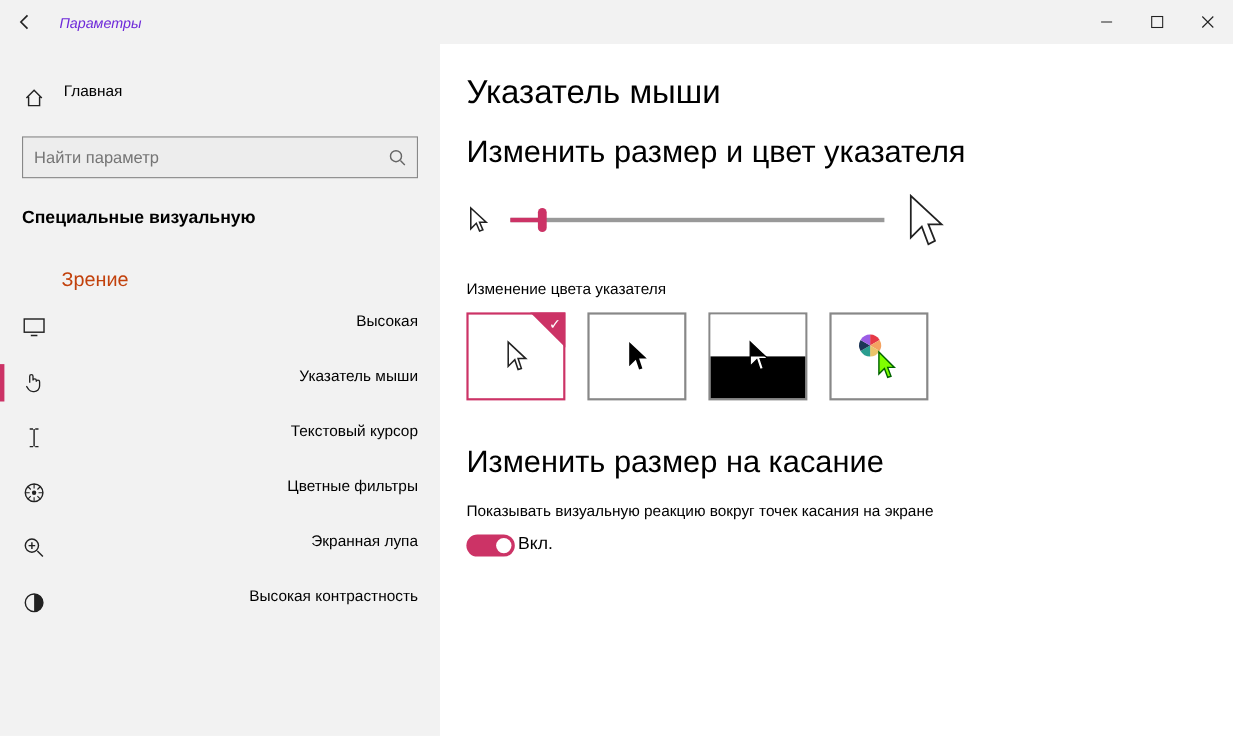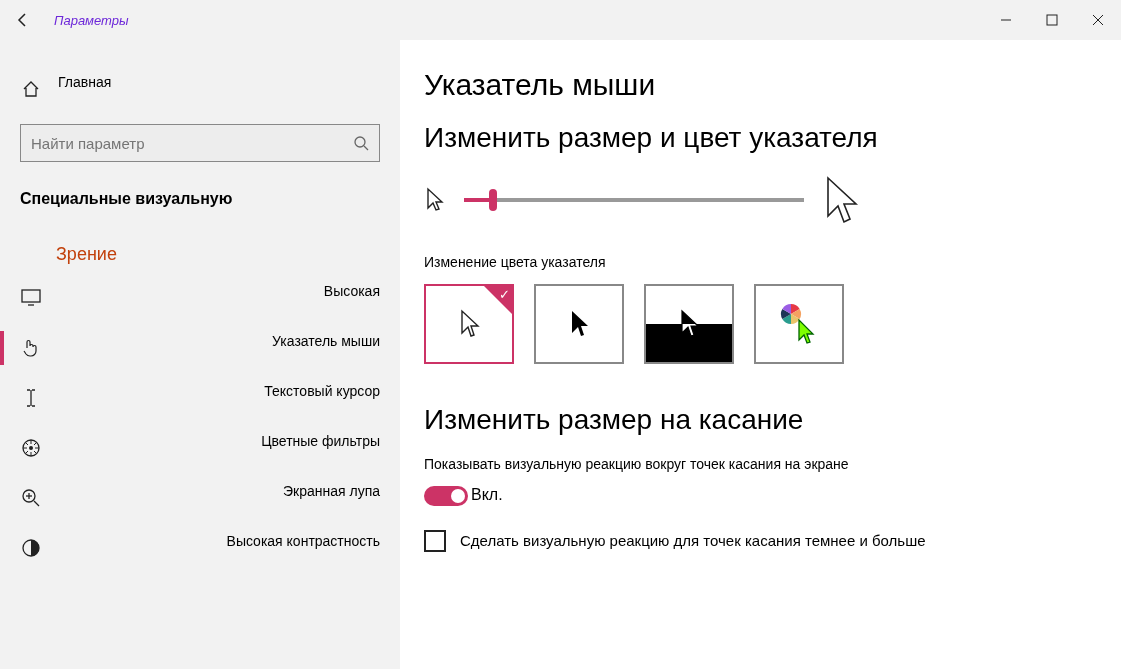--- a/index.html
+++ b/index.html
@@ -345,18 +345,14 @@
     </div>
 
     <div class="h2">Изменить размер на касание</div>
     <div class="label">Показывать визуальную реакцию вокруг точек касания на экране</div>
     <div class="toggle-row">
       <div class="toggle">
         <div class="knob"></div>
       </div>
       <span>Вкл.</span>
     </div>
-    <div class="checkbox-row">
-      <div class="checkbox"></div>
-      <div class="cb-label">Сделать визуальную реакцию для точек касания темнее и больше</div>
-    </div>
   </div>
 </div>
 
 </body></html>

